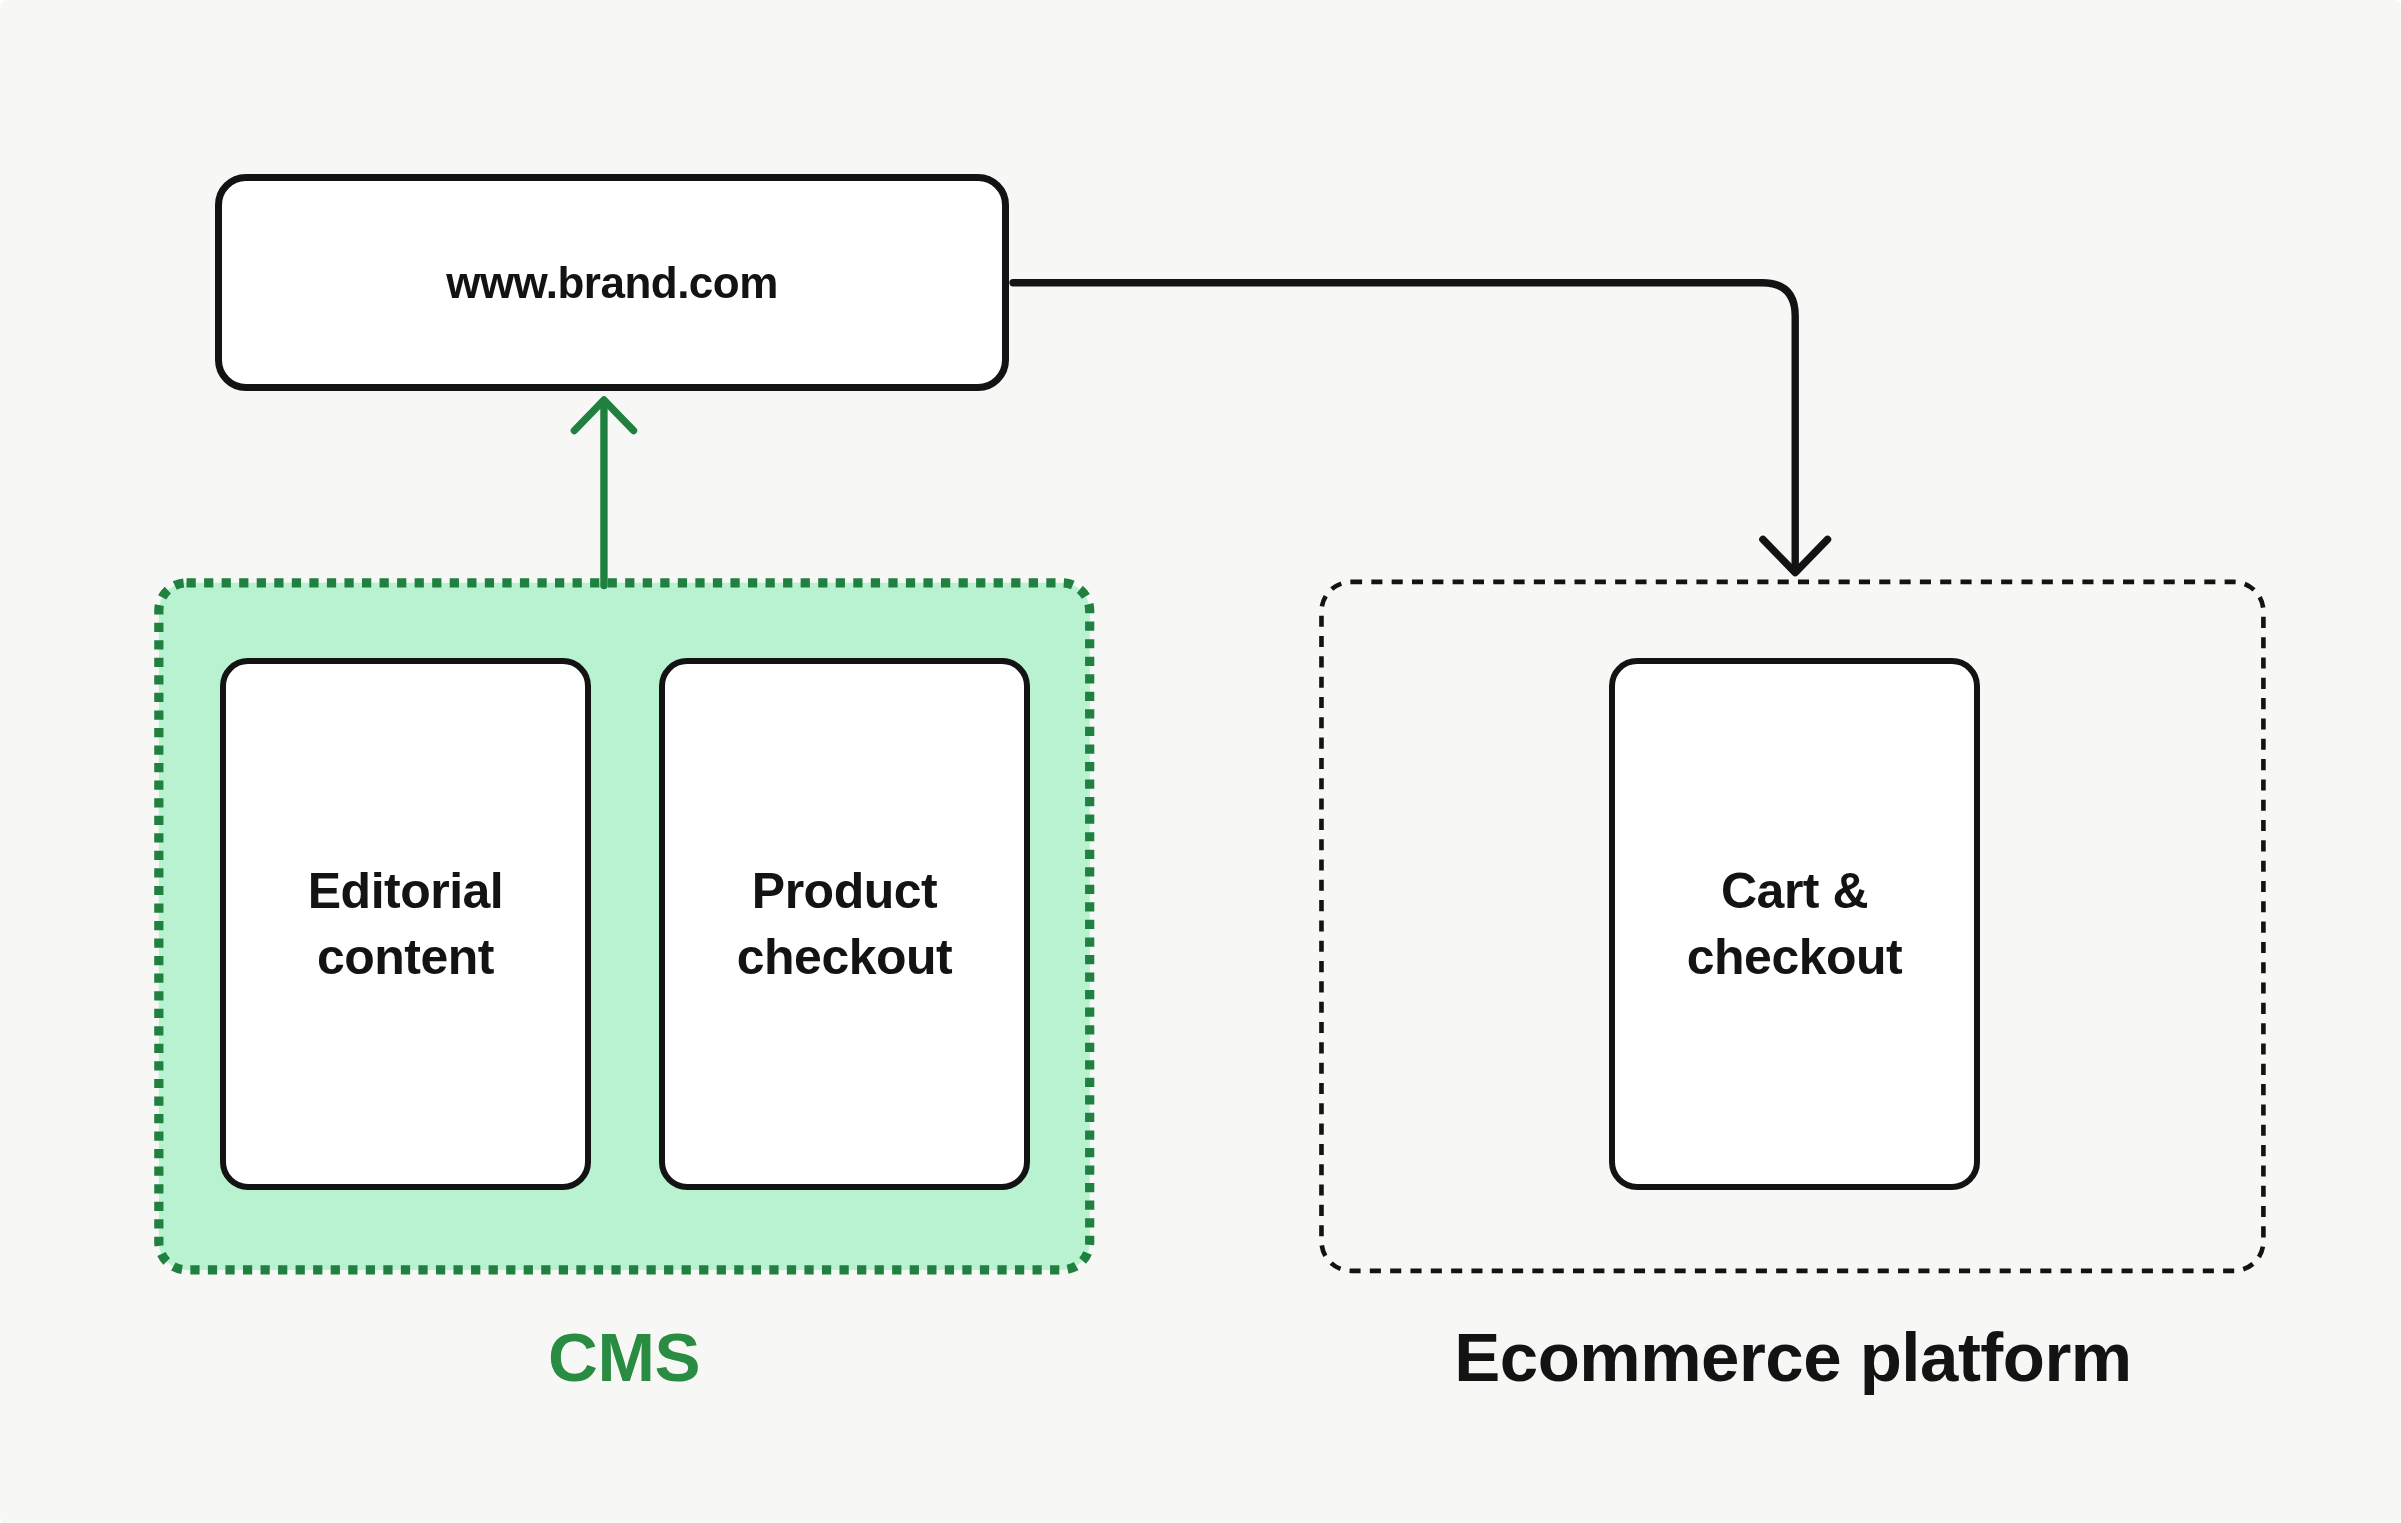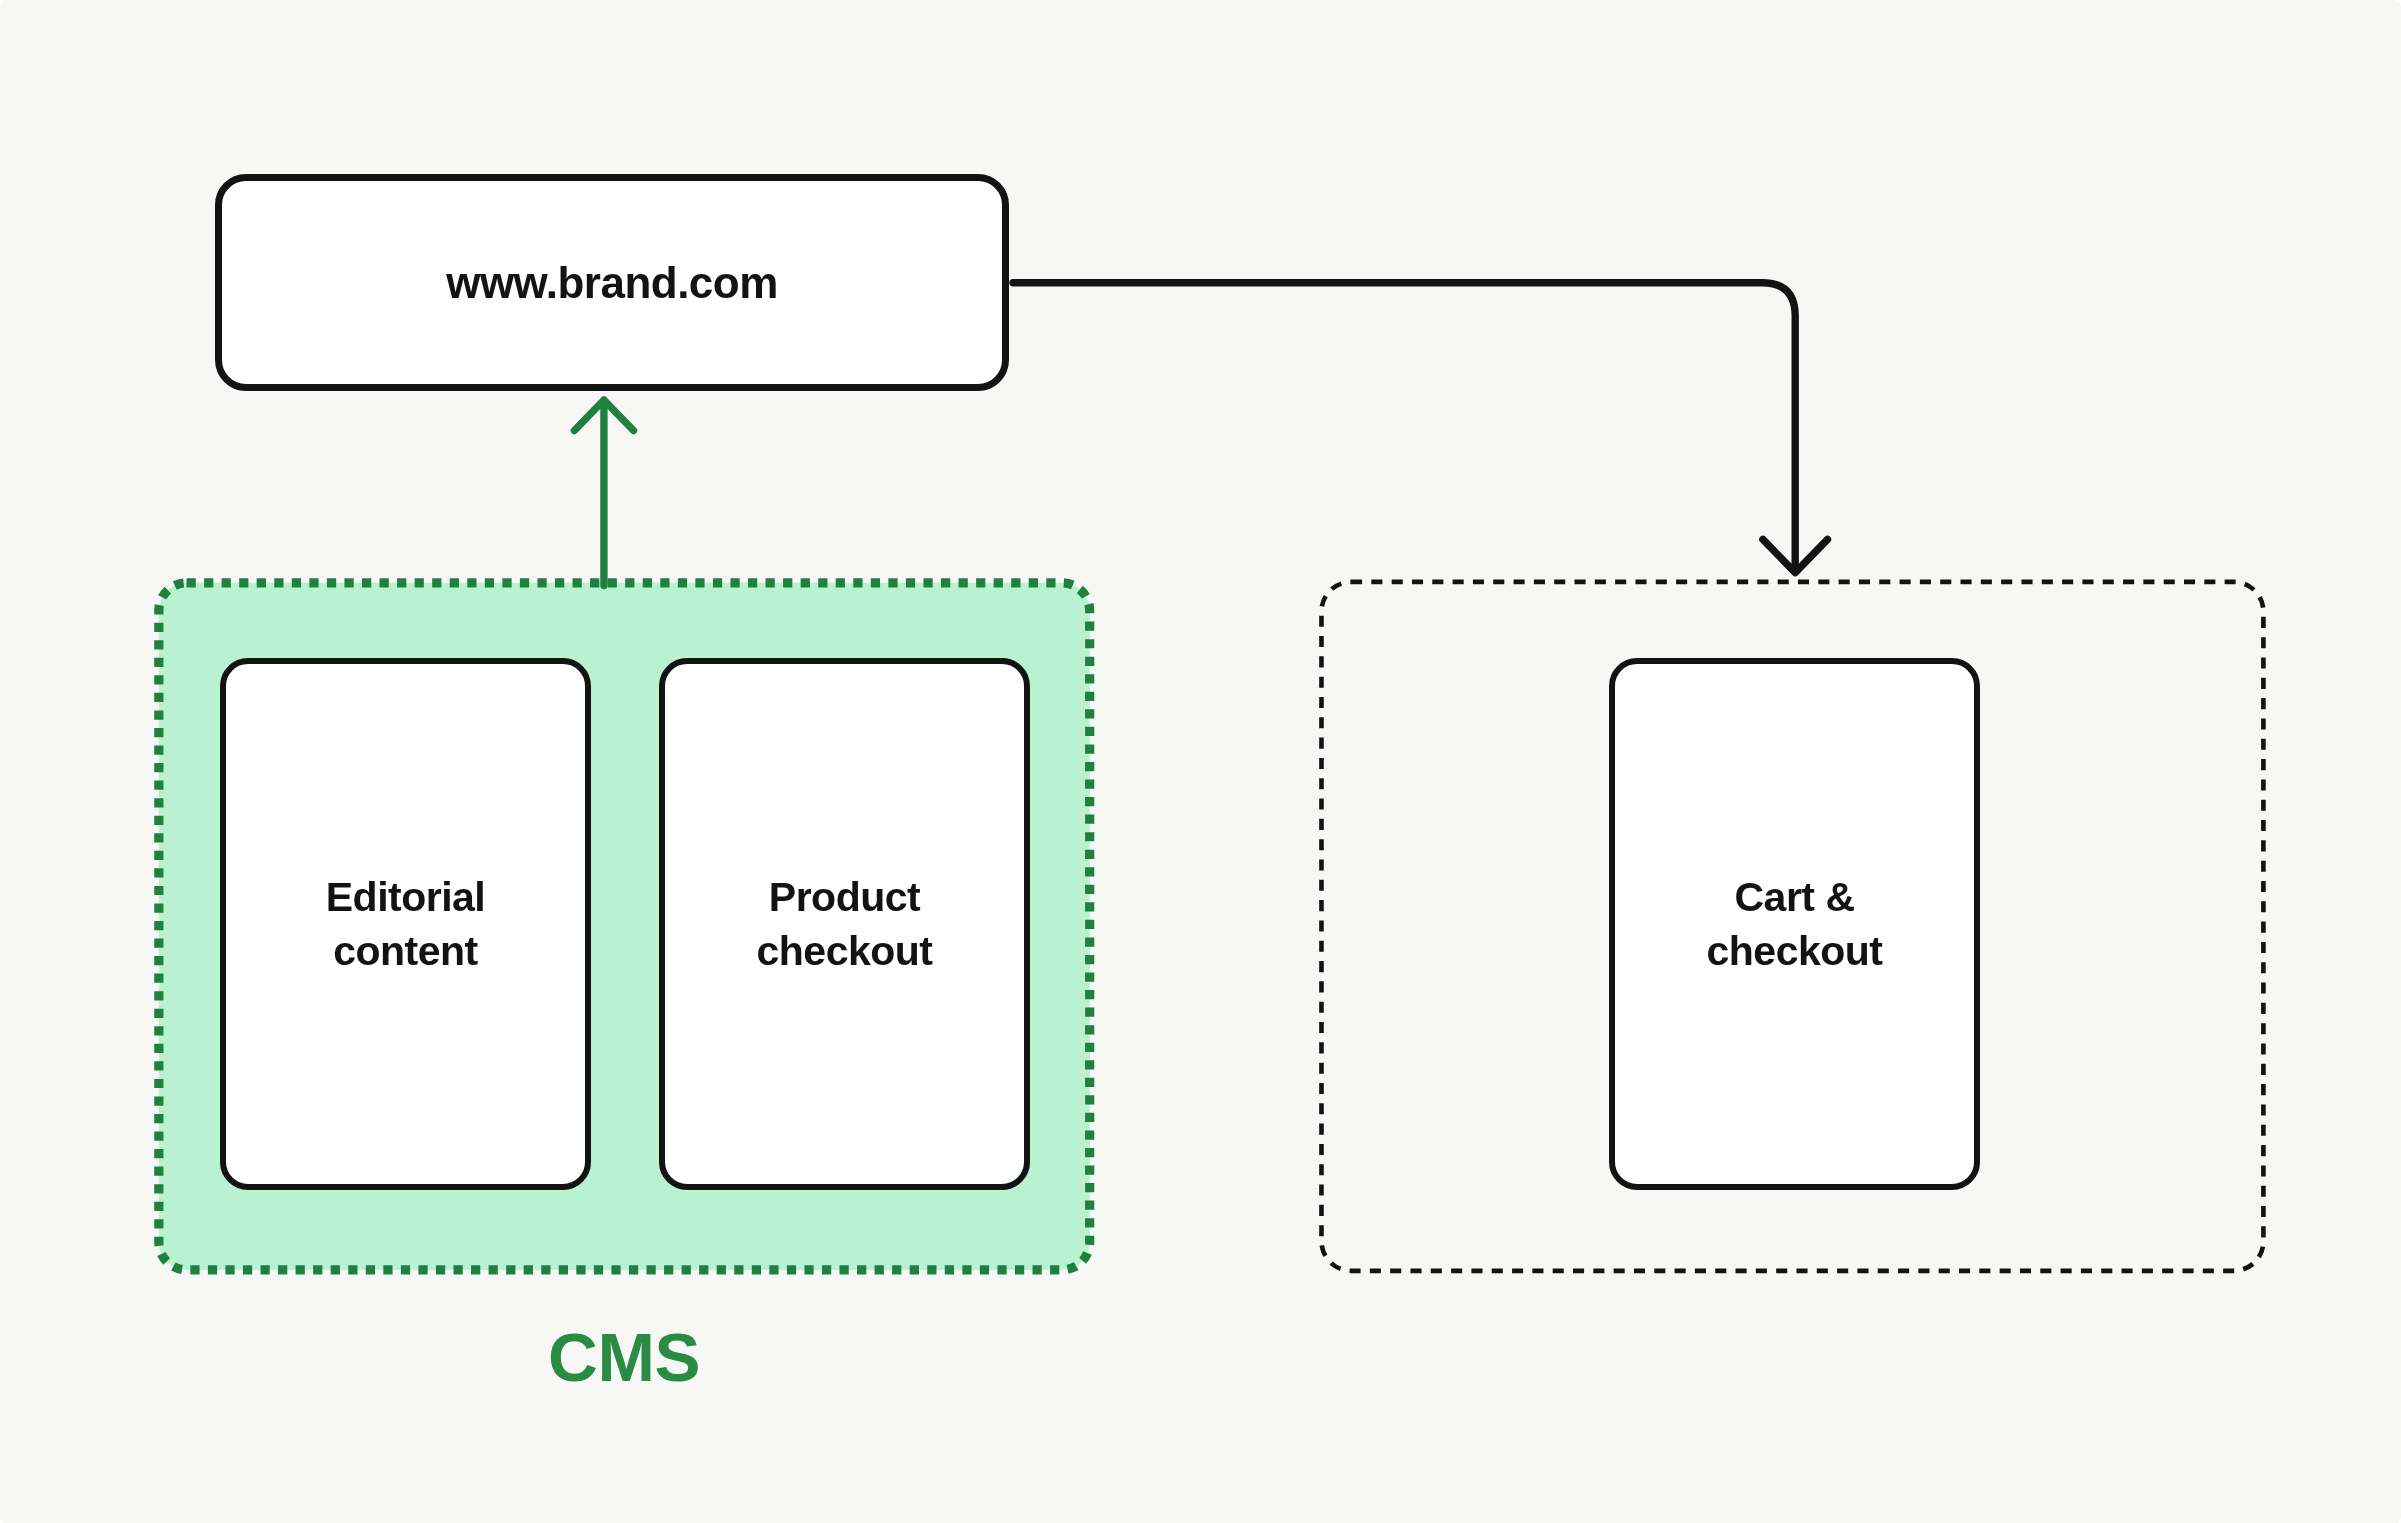--- a/index.html
+++ b/index.html
@@ -35,21 +35,21 @@
     box-sizing:border-box;
     letter-spacing:-0.5px;
   }
   .node.brand{
     left:215px;top:174px;width:794px;height:217px;
     border-radius:31px;font-size:44px;
   }
   .node.inner{
     top:658px;width:371px;height:532px;
     border-radius:28px;border-width:6.5px;
-    font-size:41px;line-height:1.32;white-space:pre-line;
+    font-size:50px;line-height:1.32;white-space:pre-line;
   }
   .node.inner.editorial{left:220px;}
   .node.inner.catalog{left:659px;}
   .node.inner.cart{left:1609px;}
   .group-label{
     position:absolute;z-index:2;top:1323px;
     font-weight:700;font-size:69px;line-height:1;
     text-align:center;letter-spacing:-0.5px;
   }
   .group-label.cms{left:155px;width:938px;color:var(--green-text);}
@@ -85,15 +85,16 @@
     <span>Product
 checkout</span>
   </div>
 
   <div class="node inner cart">
     <span>Cart &amp;
 checkout</span>
   </div>
 
   <div class="group-label cms">CMS</div>
+  <div class="group-label ecom">Ecommerce platform</div>
 
 </div>
 
 
 </body></html>

